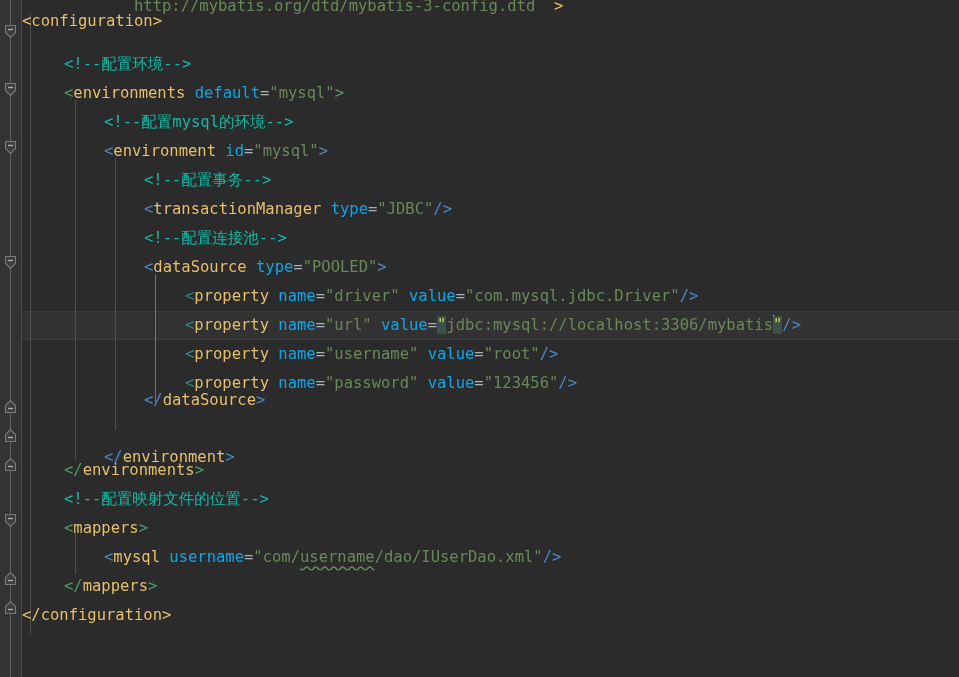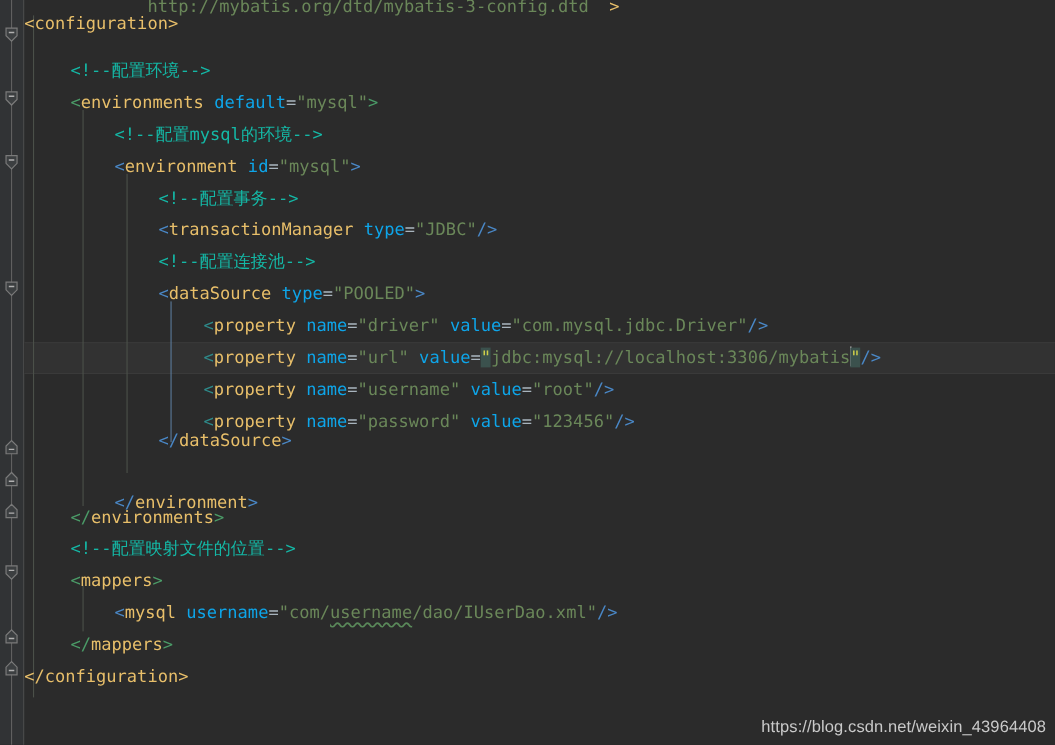--- a/index.html
+++ b/index.html
@@ -232,14 +232,13 @@
         <div class="line" style="top: 443px; padding-left: 82px;"><span class="t-brk-b">&lt;/</span><span class="t-tag">environment</span><span class="t-brk-b">&gt;</span></div>
         <div class="line" style="top: 456px; padding-left: 42px; text-align: right;"><span class="t-brk-g">&lt;/</span><span class="t-tag">environments</span><span class="t-brk-g">&gt;</span></div>
         <div class="line" style="top: 485px; padding-left: 42px;"><span class="t-comment">&lt;!--配置映射文件的位置--&gt;</span></div>
         <div class="line" style="top: 514px; padding-left: 42px; text-align: center;"><span class="t-brk-g">&lt;</span><span class="t-tag">mappers</span><span class="t-brk-g">&gt;</span></div>
         <div class="line" style="top: 543px; padding-left: 82px;"><span class="t-brk-b">&lt;</span><span class="t-tag">mysql</span><span class="t-attr"> username</span><span class="t-eq">=</span><span class="t-val">"com/</span><span class="t-val spell">username</span><span class="t-val">/dao/IUserDao.xml"</span><span class="t-brk-b">/&gt;</span></div>
         <div class="line" style="top: 572px; padding-left: 42px;"><span class="t-brk-g">&lt;/</span><span class="t-tag">mappers</span><span class="t-brk-g">&gt;</span></div>
         <div class="line" style="top: 601px; padding-left: 0px;"><span class="t-brk-y">&lt;/configuration&gt;</span></div>
       </div>
   </div>
 
-  <div class="watermark">https://blog.csdn.net/weixin_43964408</div>
 </div>
 
 </body></html>

